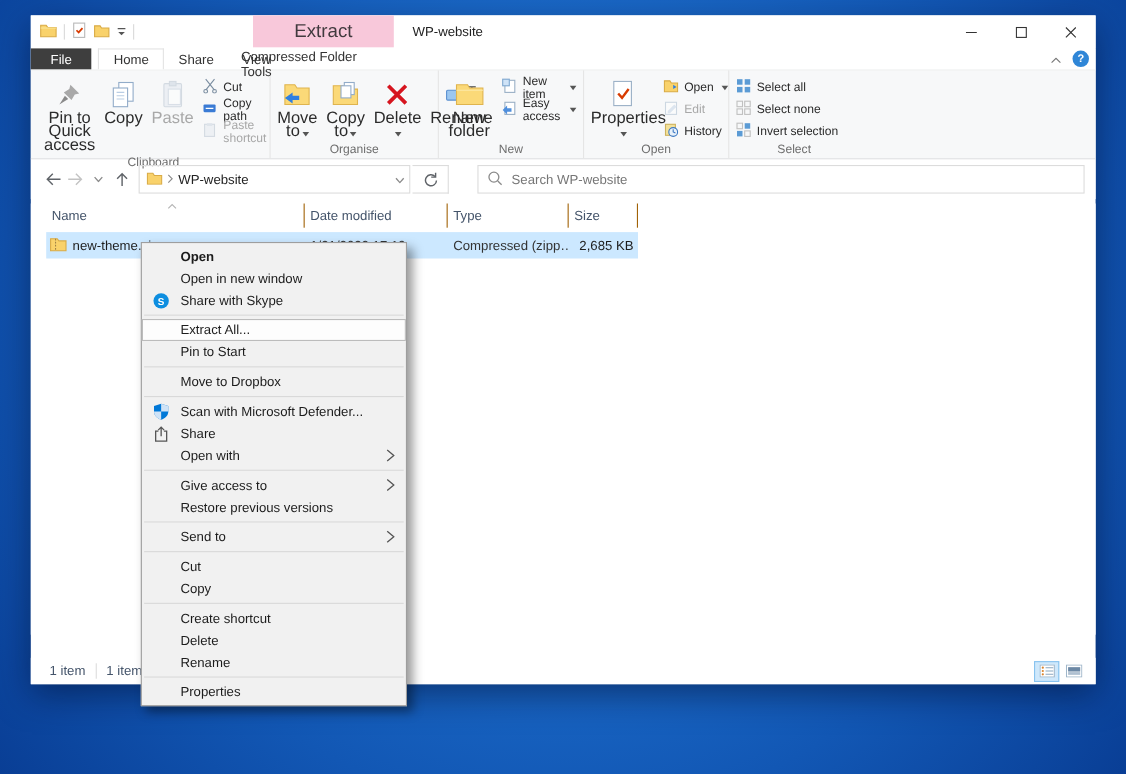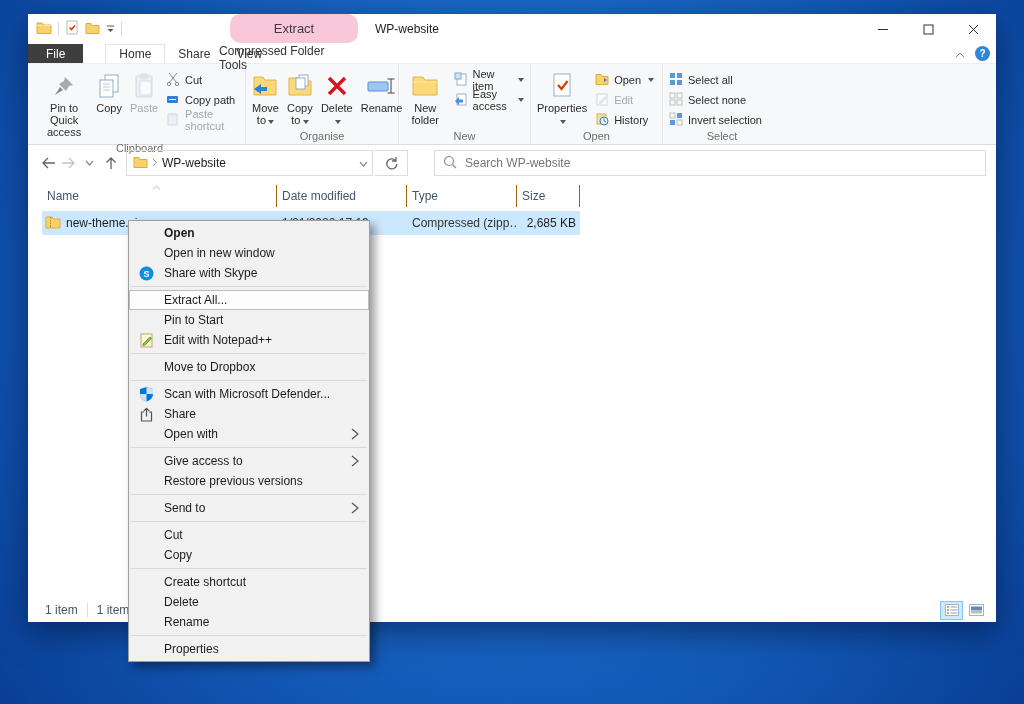--- a/index.html
+++ b/index.html
@@ -8,45 +8,45 @@
   .desktop { position:relative; width:1024px; height:704px;
     background: radial-gradient(circle at 50% 42%, #2b81dc 0%, #1b6bca 40%, #1257b4 68%, #093e95 100%); }
   .window { position:absolute; left:28px; top:14px; width:968px; height:608px; background:#fff;
     box-shadow:0 10px 30px rgba(0,10,40,.5); }
 
   
   .titlebar { position:relative; height:30px; background:#fff; display:flex; align-items:center; }
   .qat { display:flex; align-items:center; gap:6px; padding-left:8px; }
   .qat .sep { width:1px; height:14px; background:#d9d9d9; }
   .ctx-tab-header { position:absolute; left:202px; top:0; width:128px; height:29px; background:#f8c8da;
-    display:flex; align-items:center; justify-content:center; font-size:13px; color:#413a3e;border-radius:10px; }
+    display:flex; align-items:center; justify-content:center; font-size:17px; color:#413a3e; }
   .win-title { position:absolute; left:347px; top:8px; font-size:12px; color:#222; }
   .win-controls { position:absolute; right:0; top:0; height:30px; display:flex; }
   .wc { width:45px; height:30px; display:flex; align-items:center; justify-content:center; }
 
   
   .tabrow { position:relative; height:19px; background:#fff; display:flex; align-items:stretch; font-size:12px; }
   .tab { padding:0 13px; display:flex; align-items:center; color:#333; }
-  .tab-file { background:#3e3e3e; color:#fff; padding:0 18px; margin-right:22px; }
+  .tab-file { background:#3e3e3e; color:#fff; padding:0 18px; margin-right:6px; }
   .tab-active { background:#fff; border:1px solid #e3e3e3; border-bottom:none; position:relative; z-index:2; }
   .tab-contextual { position:absolute; left:191px; width:131px; justify-content:center; padding:0; }
   .tabrow-right { position:absolute; right:6px; top:0; height:19px; display:flex; align-items:center; gap:10px; }
   .help-icon { width:15px; height:15px; border-radius:50%; background:#2f86d7; color:#fff;
     display:flex; align-items:center; justify-content:center; font-size:10px; font-weight:bold; }
   .help-icon::before { content:"?"; }
 
   
   .ribbon { height:82px; background:#f7f8f9; border-top:1px solid #eee; border-bottom:1px solid #dadbdc;
     display:flex; align-items:stretch; padding-left:6px; }
   .rgroup { display:flex; flex-direction:column; border-right:1px solid #e5e5e5; padding:3px 2px 1px 2px; }
   .rgroup-body { display:flex; flex:1; align-items:flex-start; }
   .rgroup-label { text-align:center; font-size:11px; color:#6d6d6d; height:15px; line-height:15px; }
   .rbtn { display:flex; flex-direction:column; align-items:center; padding:2px 3px; border:1px solid transparent; }
   .rbtn .rico { height:32px; display:flex; align-items:center; justify-content:center; }
-  .rbtn .rlabel { font-size:11px; line-height:12px; text-align:center; color:#2b2b2b; max-width:58px; }
+  .rbtn .rlabel { font-size:15px; line-height:12px; text-align:center; color:#2b2b2b; max-width:58px; }
   .rbtn.disabled .rlabel { color:#a8a8a8; }
   .rbtn.disabled .rico { opacity:.45; }
   .rsmallcol { display:flex; flex-direction:column; justify-content:flex-start; gap:1px; padding-top:3px; }
   .rsmall { display:flex; align-items:center; gap:5px; height:19px; padding:0 4px; font-size:11px; color:#2b2b2b; }
   .rsmall.disabled { color:#a8a8a8; }
   .rsmall.disabled svg { opacity:.45; }
   .dd { width:0; height:0; border-left:3px solid transparent; border-right:3px solid transparent;
     border-top:4px solid #555; display:inline-block; margin-left:2px; }
 
   
@@ -478,29 +478,20 @@
         </span>
         <span>Share with Skype</span>
       </div>
       <div class="menu-sep"></div>
       <div class="menu-item hl">
         <span>Extract All...</span>
       </div>
       <div class="menu-item">
         <span>Pin to Start</span>
       </div>
-      <div class="menu-item">
-        <span class="mi-icon">
-          <svg width="15" height="15">
-            <rect x="2" y="1" width="11" height="13" fill="#fdf6d8" stroke="#b9ab5e"></rect>
-            <path d="M4 11l7-7 1.5 1.5-7 7H4z" fill="#8bc53f" stroke="#6d9c2f"></path>
-          </svg>
-        </span>
-        <span>Edit with Notepad++</span>
-      </div>
       <div class="menu-sep"></div>
       <div class="menu-item">
         <span>Move to Dropbox</span>
       </div>
       <div class="menu-sep"></div>
       <div class="menu-item">
         <span class="mi-icon">
           <svg width="15" height="16">
             <path d="M7.5 1L14 3v5c0 4-3.2 6.5-6.5 7.5C4.2 14.5 1 12 1 8V3z" fill="#0078d7"></path>
             <path d="M7.5 1L14 3v5H7.5zM7.5 15.5C4.2 14.5 1 12 1 8h6.5z" fill="#cfe3f7"></path>

